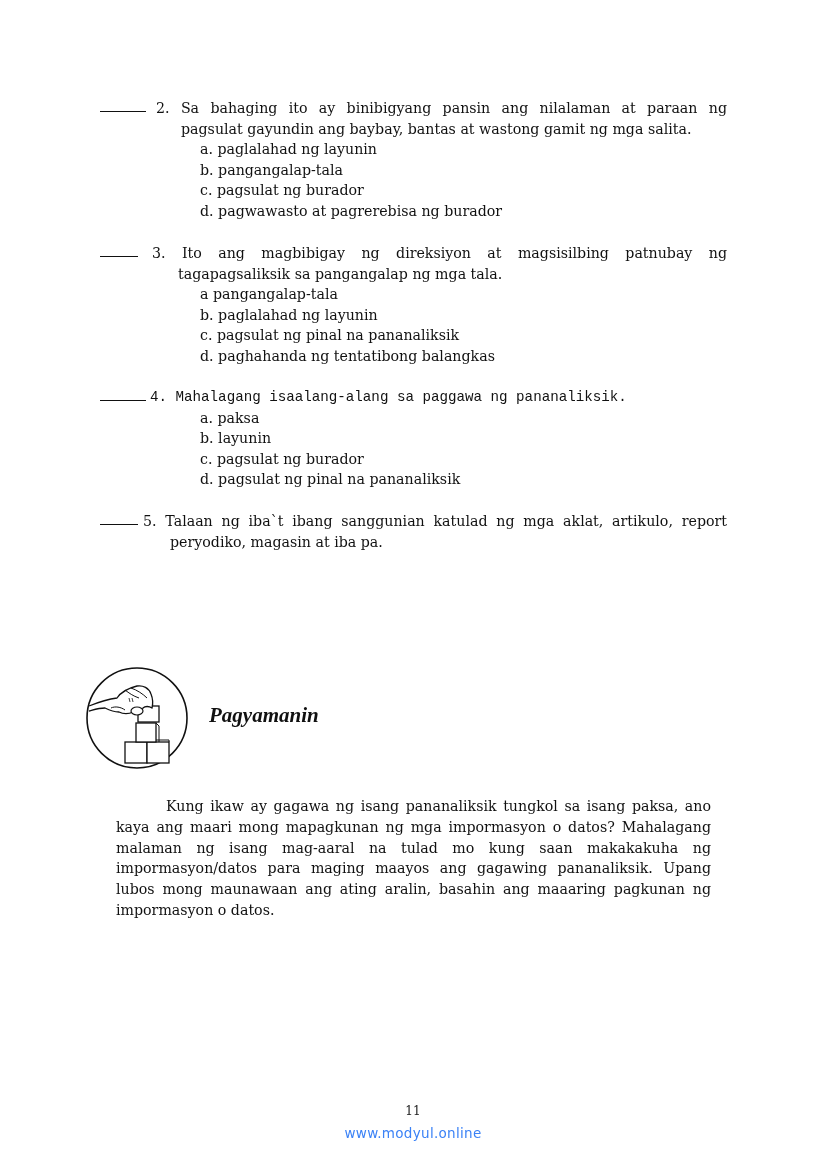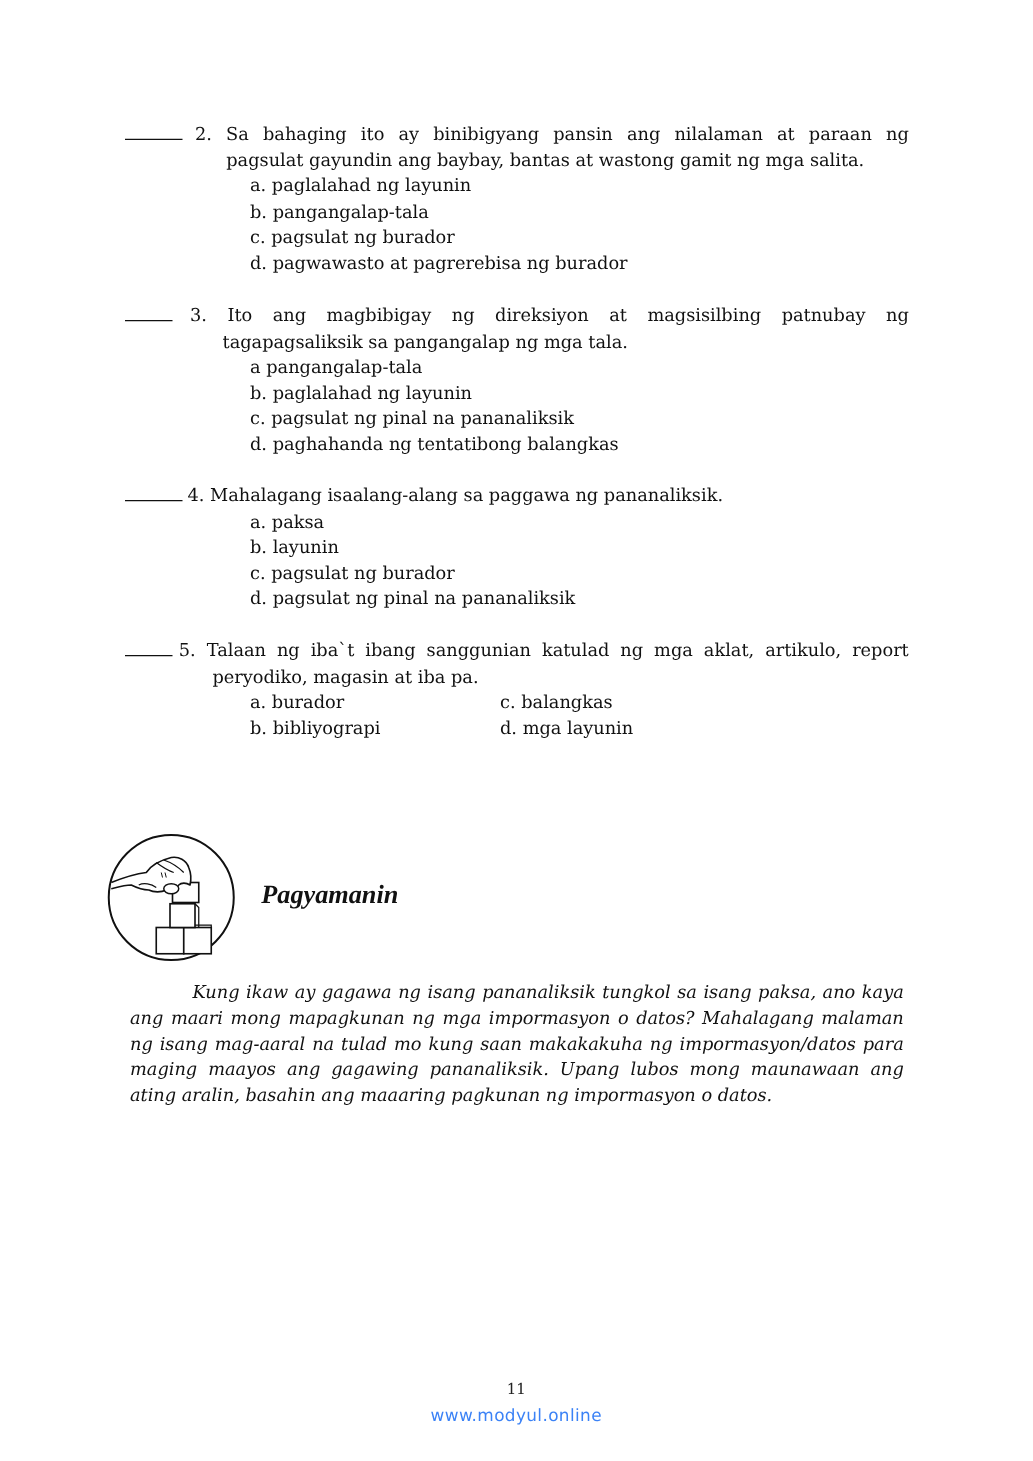--- a/index.html
+++ b/index.html
@@ -3,31 +3,31 @@
 <meta charset="utf-8">
 <style>
   html, body { margin: 0; padding: 0; background: #ffffff; }
   body { width: 826px; height: 1169px; position: relative; overflow: hidden;
          font-family: "DejaVu Serif", "Liberation Serif", serif; color: #111; }
   .page { position: absolute; left: 0; top: 0; width: 826px; height: 893px; }
   .q { position: absolute; left: 100px; width: 627px; font-size: 14.2px; line-height: 20.6px; }
   .q .line1 { display: flex; text-align: justify; }
   .blank { display: inline-block; border-bottom: 1px solid #111; height: 13px; margin-right: 6px; flex: none; }
   .qtext { text-align: justify; text-align-last: justify; flex: 1; }
-  .qtext.last-left { text-align-last: left; }
+  .qtext.last-left { text-align-last: left; font-family: Liberation Mono, monospace; }
   .cont { padding-left: 81px; }
   .cont.c3 { padding-left: 78px; }
   .cont.c5 { padding-left: 70px; }
   .opts { padding-left: 100px; }
   .opt { white-space: nowrap; }
   .opts2 { padding-left: 100px; display: grid; grid-template-columns: 200px 200px; }
   .heading { position: absolute; left: 209px; top: 703px; font-family: Liberation Serif, serif; font-weight: bold; font-style: italic; font-size: 21px; color: #111; }
   .icon-wrap { position: absolute; left: 85px; top: 666px; width: 104px; height: 104px; }
   .para { position: absolute; left: 100px; top: 780px; width: 627px; font-size: 14.2px; line-height: 20.8px; text-align: justify; }
-  .para p { margin: 4px; text-indent: 50px; font-style: italic; }
+  .para p { margin: 16px; text-indent: 50px; }
   .pagenum { position: absolute; left: 0; width: 826px; top: 1104px; text-align: center; font-size: 12px; color: #222; }
   .watermark { position: absolute; left: 0; width: 826px; top: 1125px; text-align: center; font-family: "DejaVu Sans", sans-serif; font-size: 13.5px; color: #3b82f6; letter-spacing: 0.3px; }
 </style>
 </head>
 <body>
 
 <div class="page">
 
   <div class="q" style="top:98px;">
     <div class="line1">
@@ -81,26 +81,20 @@
 
   <div class="q" style="top:511px;">
     <div class="line1">
       <span class="blank" style="width:38px;margin-right:5px;"></span>
       <span class="qtext">
         <span>5.</span>
         <span>Talaan ng iba`t ibang sanggunian katulad ng mga aklat, artikulo, report</span>
       </span>
     </div>
     <div class="cont c5">peryodiko, magasin at iba pa.</div>
-    <div class="opts2">
-      <div class="opt">a. burador</div>
-      <div class="opt">c. balangkas</div>
-      <div class="opt">b. bibliyograpi</div>
-      <div class="opt">d. mga layunin</div>
-    </div>
   </div>
 
   <div class="icon-wrap">
     <svg width="104" height="104" viewBox="0 0 104 104">
       <circle cx="52" cy="52" r="50" fill="#fff" stroke="#111" stroke-width="1.6"></circle>
 
       <rect x="40" y="76" width="22" height="21" fill="#fff" stroke="#111" stroke-width="1.3"></rect>
       <rect x="62" y="76" width="22" height="21" fill="#fff" stroke="#111" stroke-width="1.3"></rect>
       <polyline points="62,76 64,74 84,74 84,76" fill="none" stroke="#111" stroke-width="1"></polyline>
 

